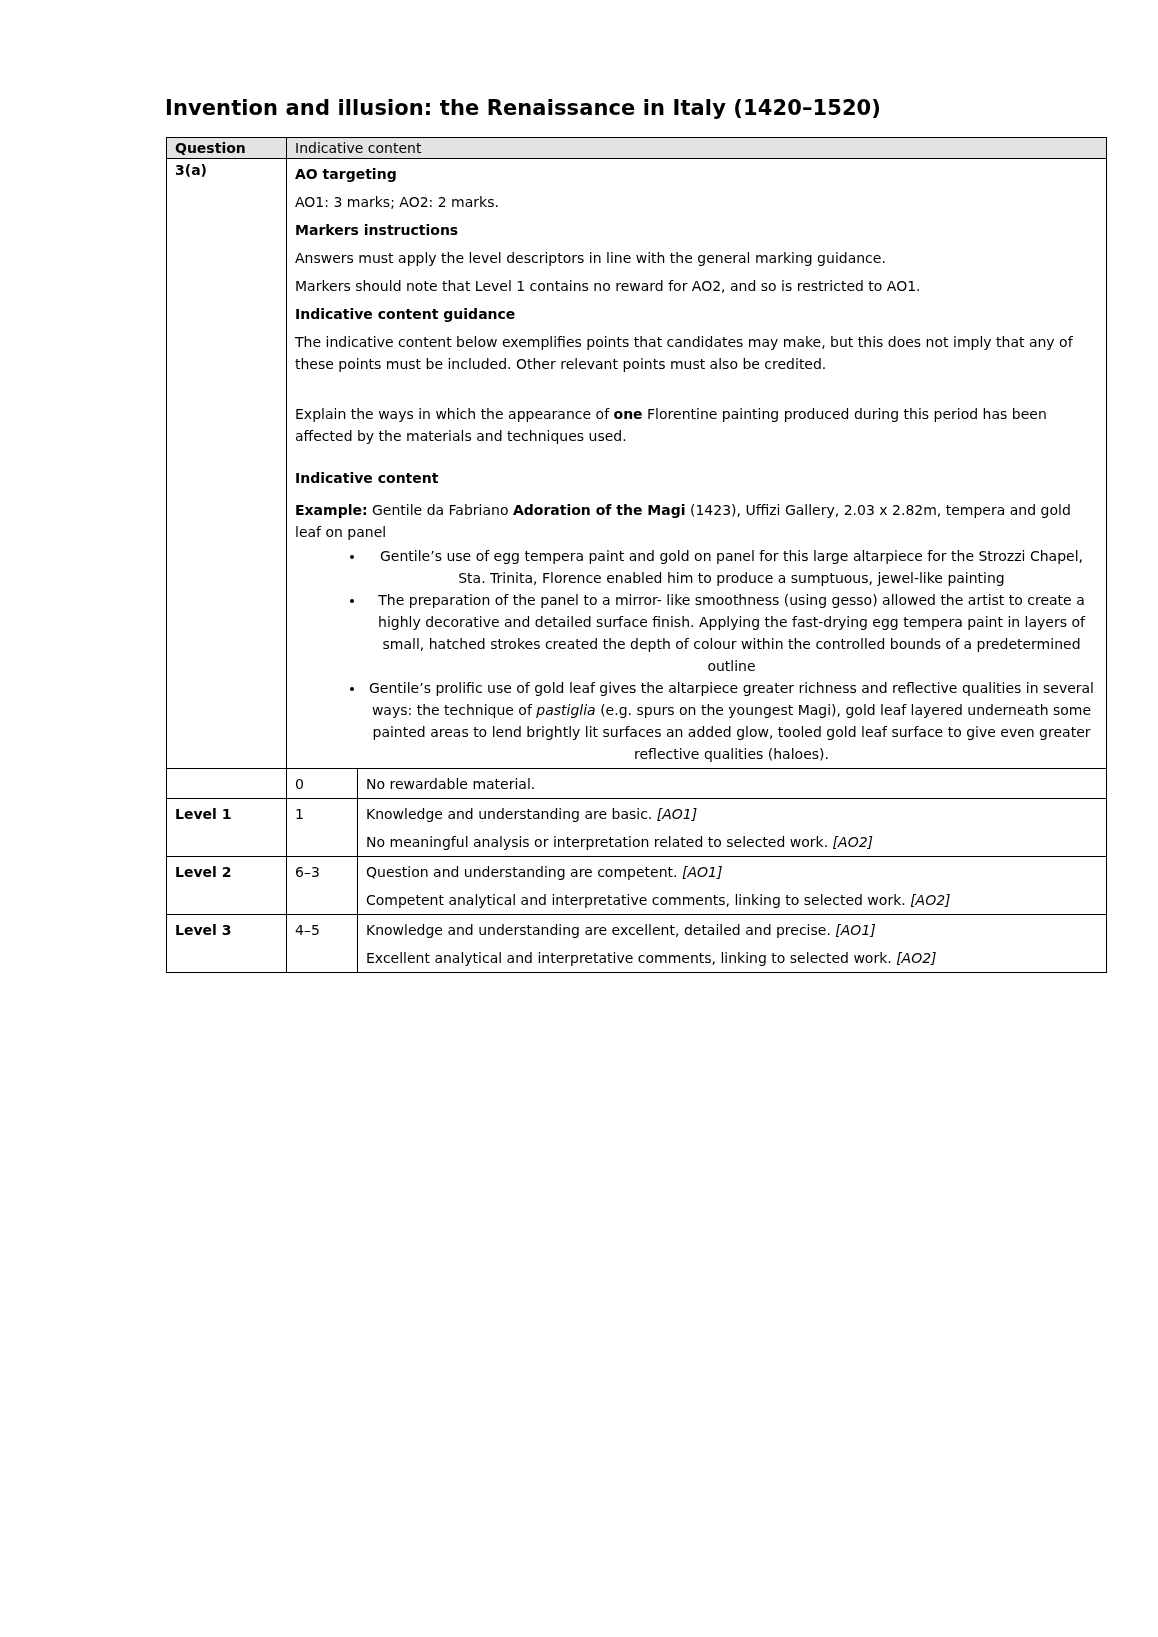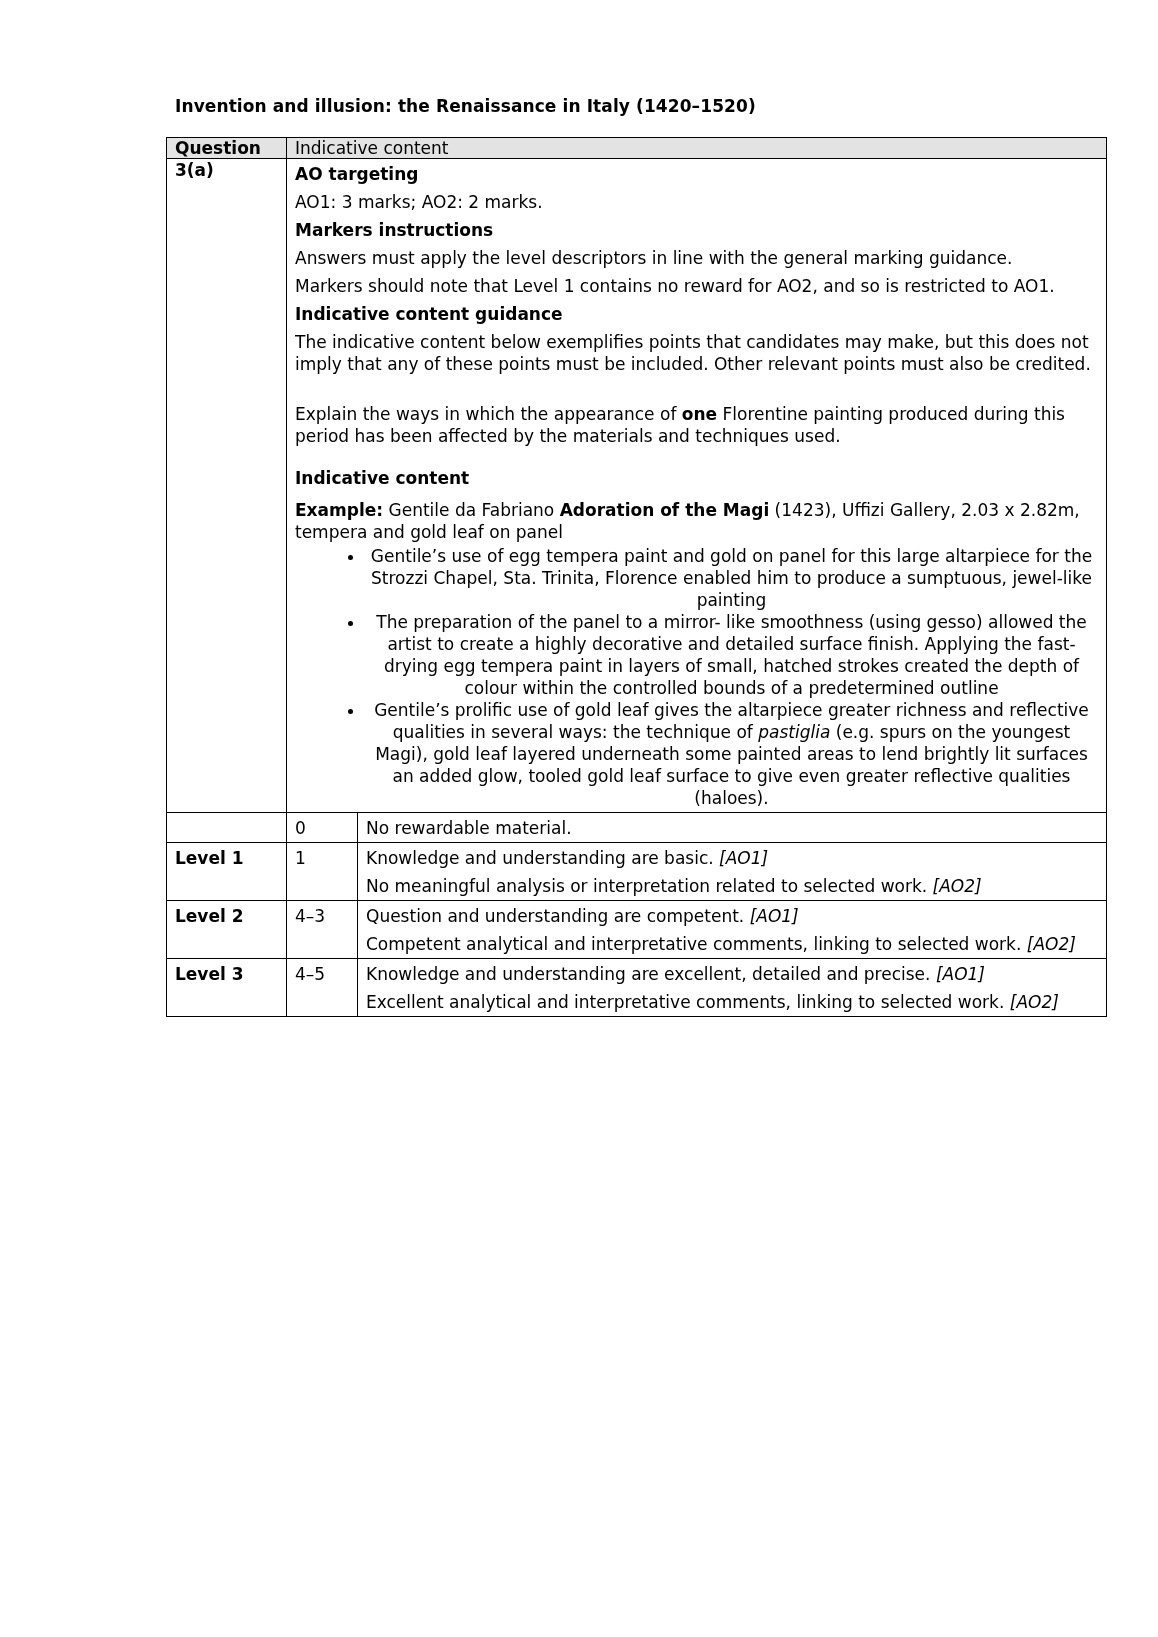--- a/index.html
+++ b/index.html
@@ -1,26 +1,26 @@
 <!DOCTYPE html>
 <html><head>
 <meta charset="utf-8">
 <style>
   html, body { margin: 0; padding: 0; background: #ffffff; }
   body {
     width: 1158px; height: 1637px; position: relative; overflow: hidden;
     font-family: "DejaVu Sans", sans-serif; color: #000;
   }
   .page-title {
-    position: absolute; left: 175px; top: 96px;
-    font-size: 17px; font-weight: bold; margin: 0; letter-spacing: 0.1px;
+    position: absolute; left: 165px; top: 96px;
+    font-size: 21px; font-weight: bold; margin: 0; letter-spacing: 0.1px;
   }
   table.mark {
     position: absolute; left: 166px; top: 137px; width: 941px;
-    border-collapse: collapse; font-size: 17px; line-height: 22px;
+    border-collapse: collapse; font-size: 14px; line-height: 22px;
     table-layout: fixed;
   }
   table.mark td { border: 1px solid #000; vertical-align: top; padding: 0 8px; }
   .hdr td { background: #e3e3e3; padding-top: 1px; padding-bottom: 0; line-height: 20px; }
   .b { font-weight: bold; }
   .i { font-style: italic; }
   .content p { margin: 0 0 6px 0; }
   .content p.h { font-weight: bold; margin-bottom: 6px; }
   .content .gap { height: 22px; }
   .content ul { margin: 2px 0 0 0; padding-left: 70px; }
@@ -75,21 +75,21 @@
   <tr>
     <td class="b cell-pad">Level 1</td>
     <td class="cell-pad">1</td>
     <td class="desc cell-pad">
       <p><span>Knowledge and understanding are basic. </span><span class="i">[AO1]</span></p>
       <p style="margin:0"><span>No meaningful analysis or interpretation related to selected work. </span><span class="i">[AO2]</span></p>
     </td>
   </tr>
   <tr>
     <td class="b cell-pad">Level 2</td>
-    <td class="cell-pad">4–3</td>
+    <td class="cell-pad">6–3</td>
     <td class="desc cell-pad">
       <p><span>Question and understanding are competent. </span><span class="i">[AO1]</span></p>
       <p style="margin:0"><span>Competent analytical and interpretative comments, linking to selected work. </span><span class="i">[AO2]</span></p>
     </td>
   </tr>
   <tr>
     <td class="b cell-pad">Level 3</td>
     <td class="cell-pad">4–5</td>
     <td class="desc cell-pad">
       <p><span>Knowledge and understanding are excellent, detailed and precise. </span><span class="i">[AO1]</span></p>

